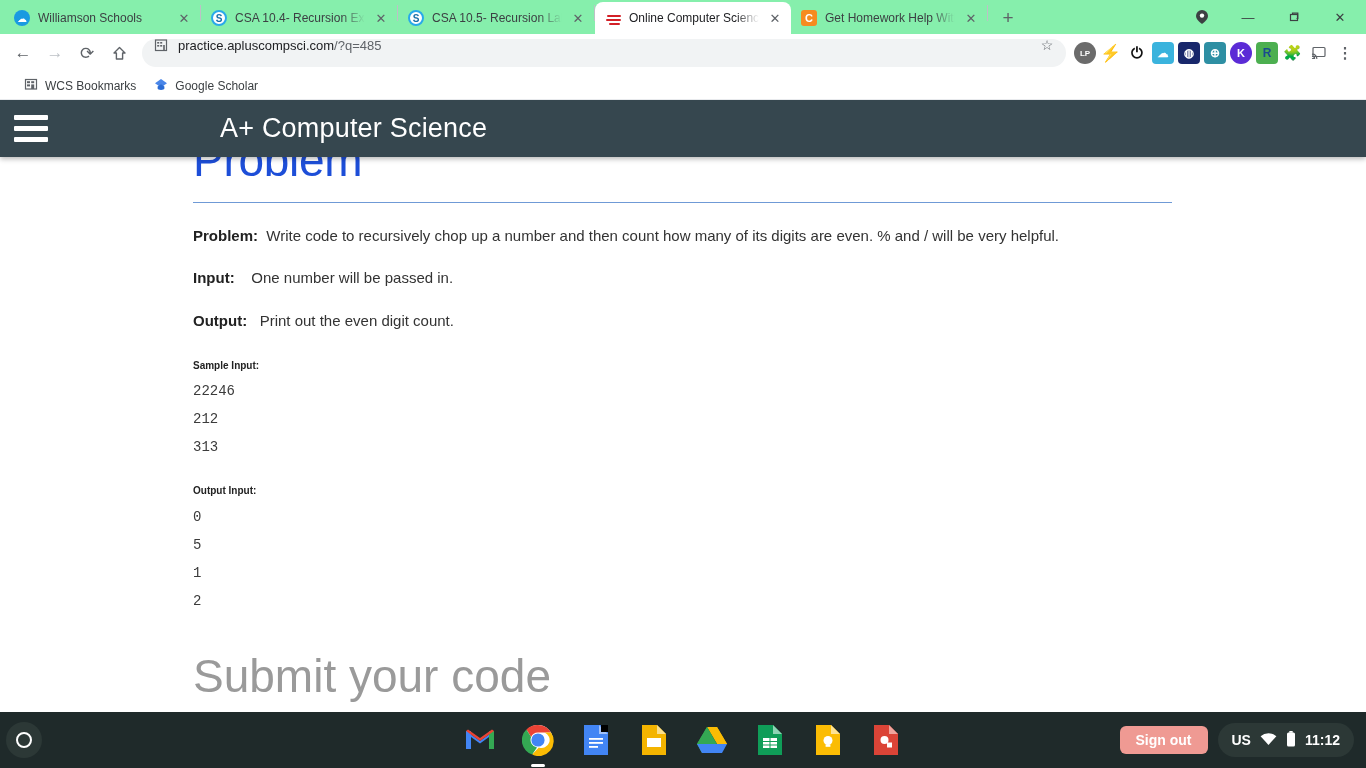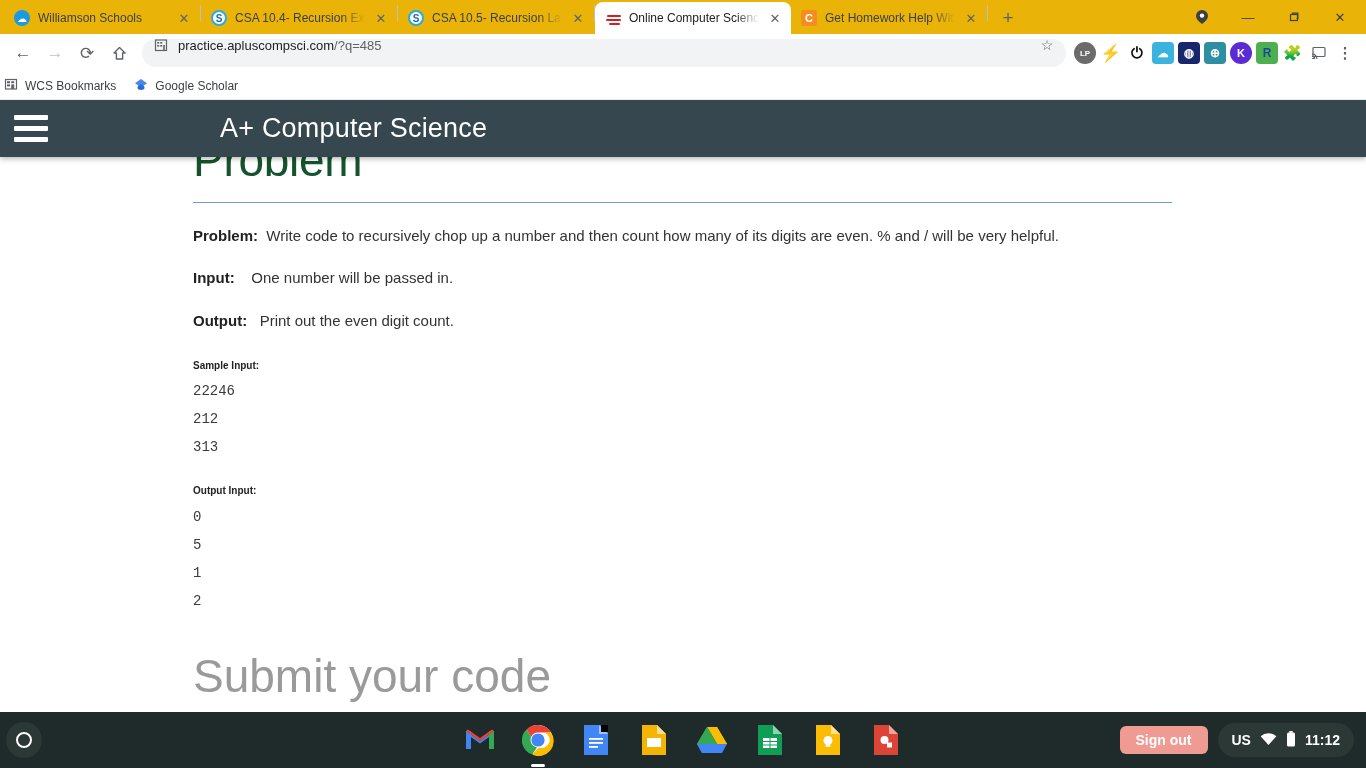--- a/index.html
+++ b/index.html
@@ -8,21 +8,21 @@
     overflow: hidden;
     font-family: "Liberation Sans", sans-serif;
     background: #ffffff;
   }
 
   
   .browser { width: 1366px; height: 712px; background: #dee1e6; position: relative; }
 
   
   .tabstrip {
-    height: 34px; background: #eab308;
+    height: 34px; background: #86efac;
     display: flex; align-items: flex-end; padding-left: 4px; position: relative;
   }
   .tab {
     height: 32px; width: 196px;
     display: flex; align-items: center; gap: 8px;
     padding: 0 8px 0 10px; position: relative;
     border-radius: 8px 8px 0 0;
     flex: 0 0 auto;
   }
   .tab.active { background: #ffffff; }
@@ -73,36 +73,36 @@
     display: flex; align-items: center; padding: 0 6px 16px 12px; margin: 0 6px; gap: 10px;
   }
   .omni-url { font-size: 13px; color: #202124; white-space: nowrap; }
   .omni-url .path { color: #5f6368; }
   .omni-star { width: 26px; height: 26px; display:flex; align-items:center; justify-content:center; color:#5f6368; font-size: 14px;}
   .ext-row { display: flex; align-items: center; gap: 4px; padding-right: 2px;}
   .ext { width: 22px; height: 22px; border-radius: 4px; position: relative; display:flex; align-items:center; justify-content:center; font-size: 10px; font-weight: bold; color:#fff; }
   .site-icon { width: 14px; height: 14px; position: relative; flex: 0 0 14px;}
 
   
-  .bookmarks { height: 28px; background: #ffffff; display: flex; align-items: center; padding: 0 4px; gap: 18px; border-bottom: 1px solid #e8eaed;}
+  .bookmarks { height: 28px; background: #ffffff; display: flex; align-items: center; padding: 0 24px; gap: 18px; border-bottom: 1px solid #e8eaed;}
   .bm { display: flex; align-items: center; gap: 7px; font-size: 12px; color: #3c4043; }
 
   
   .page { position: relative; height: 612px; background: #fff; overflow: hidden; }
   .site-header {
     height: 57px; background: #36474f; display: flex; align-items: center;
     position: relative; z-index: 5; box-shadow: 0 2px 5px rgba(0,0,0,.28); text-align: right;
   }
   .hamburger { width: 34px; margin-left: 14px; display: flex; flex-direction: column; gap: 6px; }
   .hamburger i { display: block; height: 5px; background: #ffffff; border-radius: 1px; }
   .site-title { margin-left: 172px; color: #ffffff; font-size: 27px; letter-spacing: .2px; }
 
   .content { padding: 0 0 0 193px; position: relative; }
   .page-h1 {
-    font-size: 46px; color: #14532d; font-weight: 400; letter-spacing: -.3px;
+    font-size: 46px; color: #1d4ed8; font-weight: 400; letter-spacing: -.3px;
     margin-top: -22px; line-height: 1.1;
   }
   .rule { width: 979px; height: 1px; background: #6f9ad6; margin-top: 16px; }
 
   .para { font-size: 15px; color: #333; margin-top: 23px; line-height: 1.3; }
   .para b { font-weight: bold; color: #222; }
   .sec-head { font-size: 10px; font-weight: bold; color: #222; margin-top: 30px; }
   .mono-line { font-family: "Liberation Mono", "DejaVu Sans Mono", monospace; font-size: 14px; color: #3b3b3b; margin-top: 12px; }
   .mono-line.first { margin-top: 13px; }
   .page-h2 {

